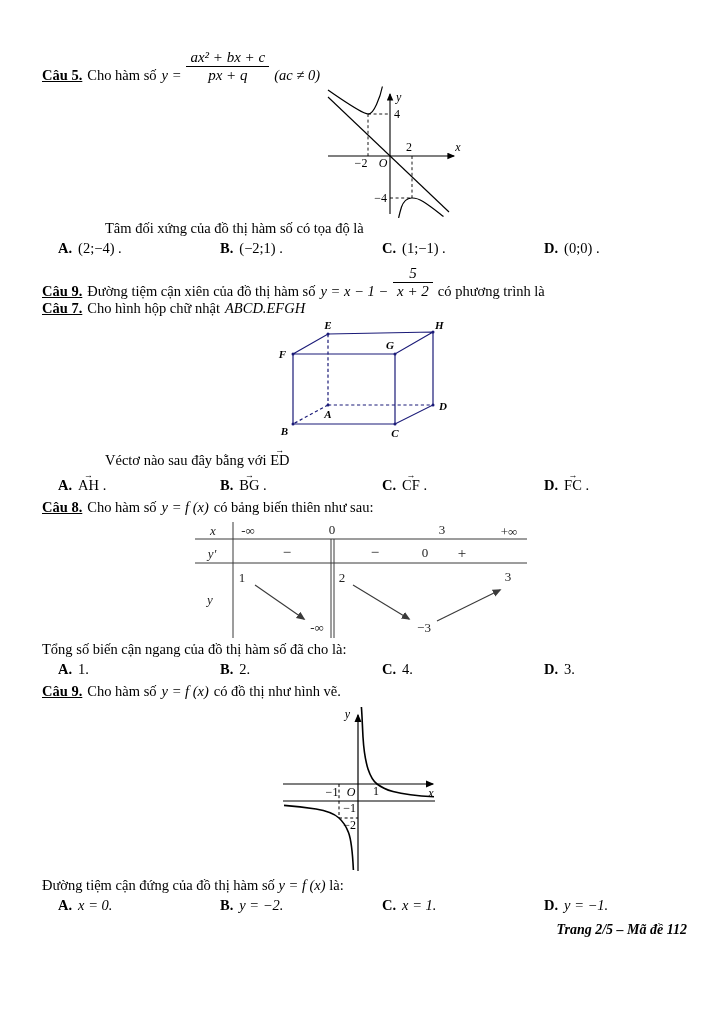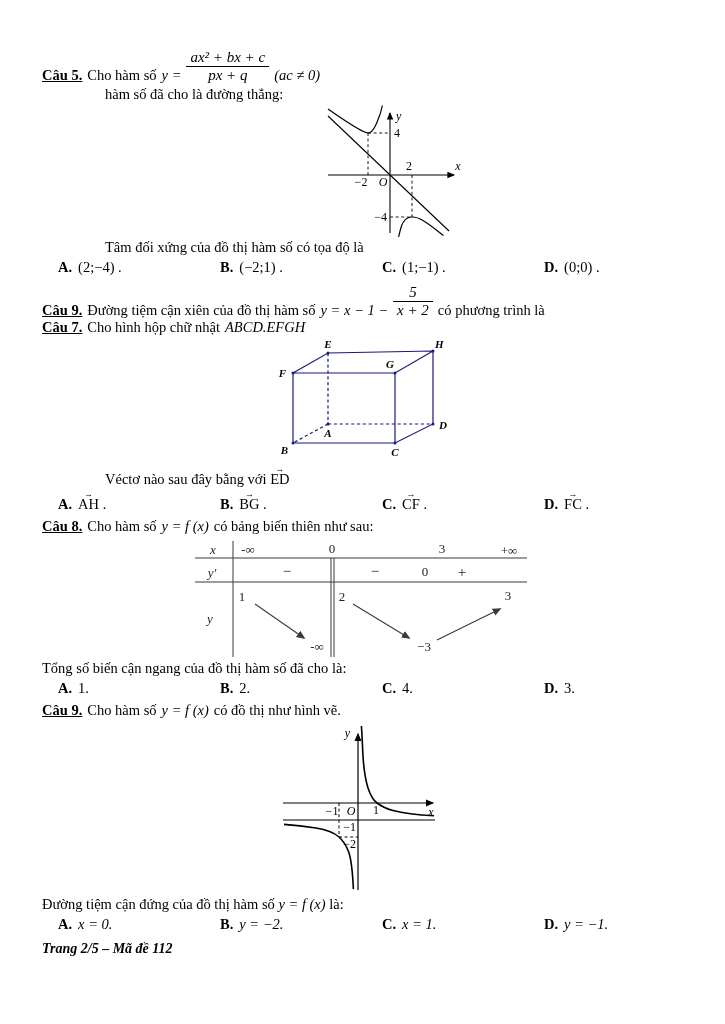--- a/index.html
+++ b/index.html
@@ -28,38 +28,37 @@
   .vec { position:relative; display:inline-block; }
   .vec::before { content:"\2192"; position:absolute; top:-0.78em; left:50%;
                  transform:translateX(-50%); font-size:0.62em; font-style:normal; letter-spacing:0; }
   .vecline { padding-top:5px; }
 
   .figure { display:block; }
   svg text { font-family:"Liberation Serif", serif; }
   .ital { font-style:italic; }
   .bold { font-weight:bold; }
 
-  .footer { text-align:left; font-weight:bold; font-style:italic; margin-top:8px; font-size:14px; }
+  .footer { text-align:right; font-weight:bold; font-style:italic; margin-top:8px; font-size:14px; }
 </style>
 </head>
 <body>
 
 <div class="page">
 
   <div class="qline" style="height:40px;">
     <span class="qlabel">Câu 5.</span>
     <span>Cho hàm số</span>
     <span class="math">y =</span>
     <span class="frac">
       <span class="fnum">ax² + bx + c</span>
       <span class="fden">px + q</span>
     </span>
     <span class="math">(ac ≠ 0)</span>
   </div>
-  <div class="indent subline">hàm số đã cho là đường thẳng:</div>
 
   <svg class="figure" width="150" height="132" viewBox="0 0 150 132" style="margin:2px 0 2px 281px;">
     <defs>
       <marker id="ar1" markerWidth="8" markerHeight="8" refX="6" refY="3" orient="auto">
         <path d="M0,0 L7,3 L0,6 z" fill="#000"></path>
       </marker>
     </defs>
 
     <line x1="5" y1="70" x2="131" y2="70" stroke="#000" stroke-width="1.1" marker-end="url(#ar1)"></line>
     <line x1="67" y1="128" x2="67" y2="8" stroke="#000" stroke-width="1.1" marker-end="url(#ar1)"></line>

